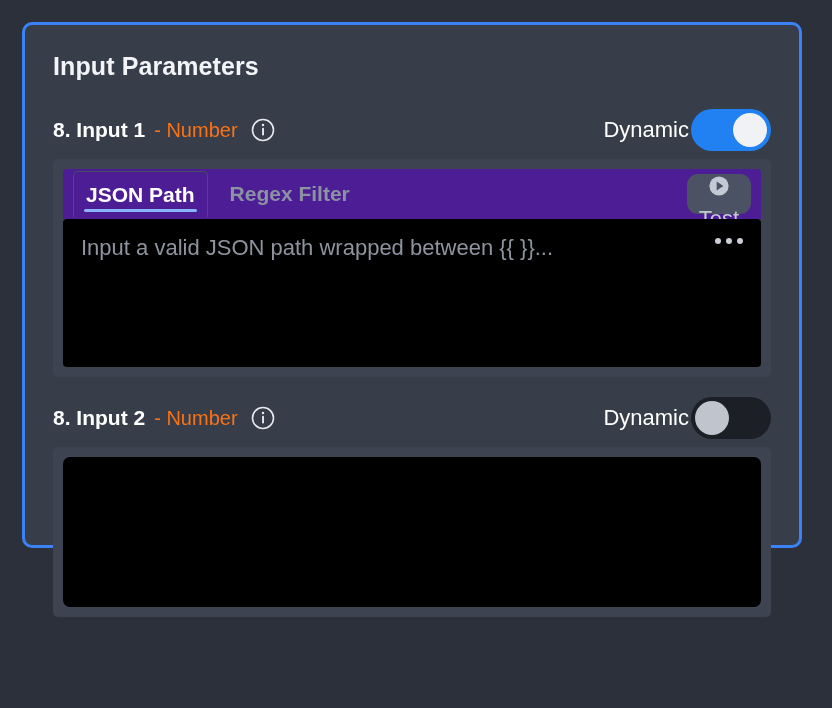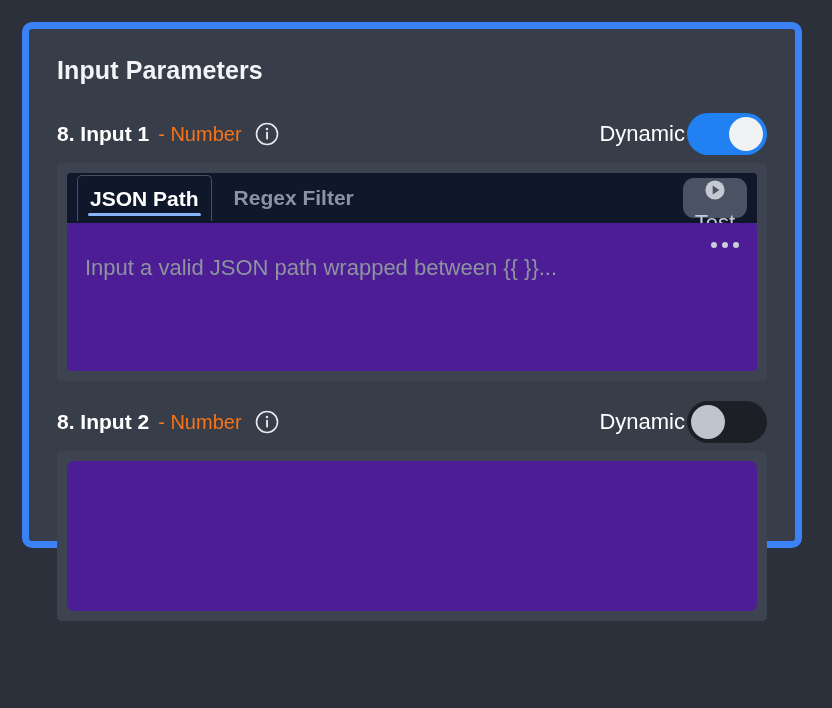--- a/index.html
+++ b/index.html
@@ -13,21 +13,21 @@
     overflow: hidden;
   }
 
   .card {
     position: absolute;
     left: 22px;
     top: 22px;
     width: 780px;
     height: 526px;
     background: #373d49;
-    border: 7px solid #3b82f6;
+    border: 3px solid #3b82f6;
     border-radius: 10px;
     padding: 26px 28px 0 28px;
   }
 
   .panel-title {
     font-size: 25px;
     font-weight: bold;
     color: #f2f4f7;
     letter-spacing: 0.1px;
     line-height: 30px;
@@ -101,21 +101,21 @@
     border-radius: 5px;
     padding: 10px;
     margin-bottom: 22px;
   }
 
   .tabbar {
     position: relative;
     display: flex;
     align-items: center;
     height: 50px;
-    background: #0f172a;
+    background: #4c1d95;
     border-radius: 4px 4px 0 0;
     padding: 0 10px;
   }
 
   .tab {
     position: relative;
     height: 46px;
     padding: 0 10px;
     display: flex;
     align-items: center;
@@ -159,24 +159,24 @@
     color: #c4cad4;
     font-size: 22px;
     cursor: pointer;
     white-space: nowrap;
     flex-direction: column;
   }
   .test-btn svg { display: block; flex: 0 0 auto; }
 
   .editor {
     position: relative;
-    background: #4c1d95;
+    background: #000000;
     border-radius: 4px;
     height: 148px;
-    padding: 32px 18px;
+    padding: 16px 18px;
   }
   .editor.plain { height: 150px; border-radius: 7px; }
 
   .editor-placeholder {
     font-size: 22px;
     color: #8e949f;
     line-height: 26px;
     white-space: nowrap;
   }
 

